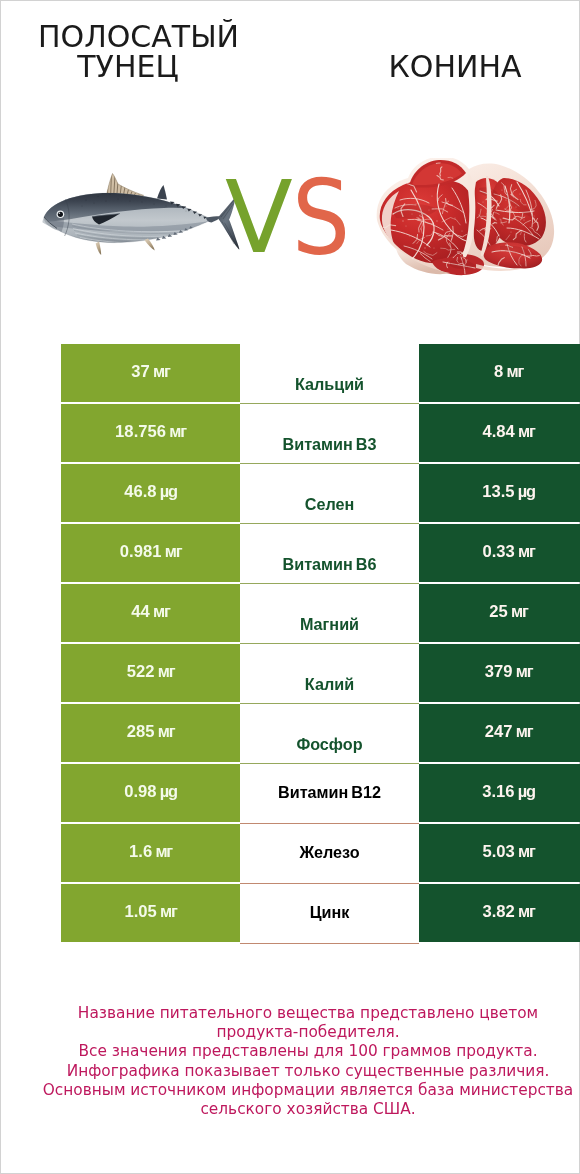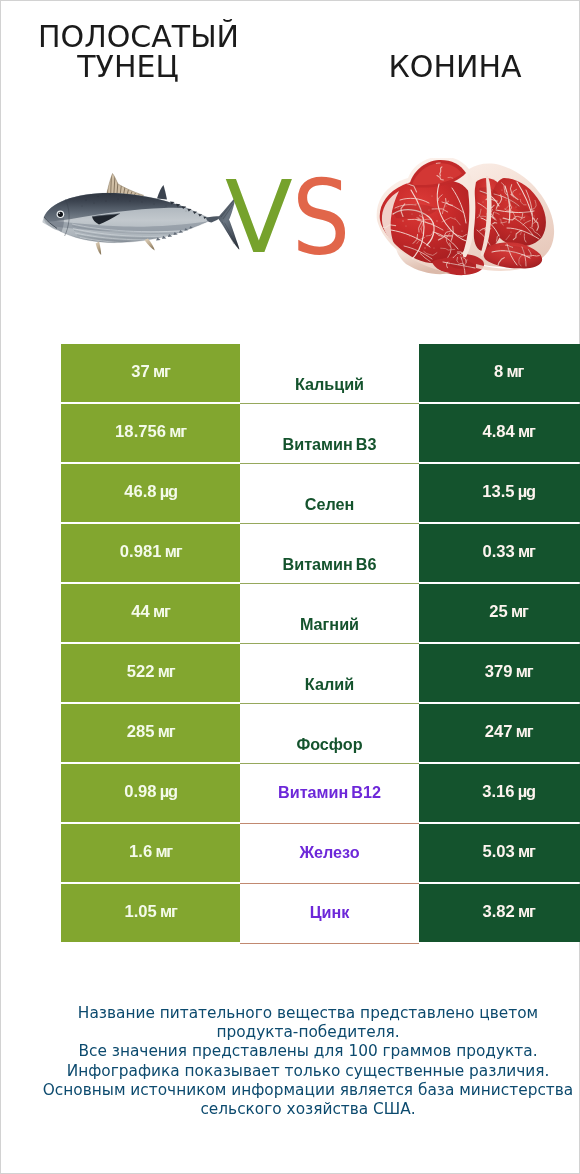--- a/index.html
+++ b/index.html
@@ -34,25 +34,25 @@
   .cell-mid.g { border-color:#96a85c; }
   .cell-mid.o { border-color:#c18970; }
   .cell-right { left:358px; width:179px; background:#14532d; }
   .val { white-space:nowrap; font-family:"Liberation Sans", sans-serif; }
   .val .num  { font-size:16.6px; font-weight:700; letter-spacing:0.05px; }
   .val .unit { font-size:16.4px; font-weight:700; letter-spacing:-1.2px; padding-left:3.2px; }
   .cell-left .val  { color:#f4faea; }
   .cell-right .val { color:#fdf4ef; }
   .lbl { font-family:"Liberation Sans", sans-serif; font-size:16.2px; font-weight:700; letter-spacing:0px; word-spacing:-1.5px; }
   .lbl.g { color:#14532d;margin-top:23px; }
-  .lbl.o { color:#6d28d9; }
+  .lbl.o { color:#000000; }
 
   
   .foot { position:absolute; left:0; top:1004px; width:580px; text-align:center;
-          font-size:15.35px; color:#0c4a6e; line-height:19.2px; font-weight:400;padding-left:36px; }
+          font-size:15.35px; color:#be185d; line-height:19.2px; font-weight:400;padding-left:36px; }
   .foot div { white-space:nowrap; }
 </style>
 </head>
 <body>
 
 <div class="page">
 
   <div class="titles">
     <div class="title title-left">ПОЛОСАТЫЙ ТУНЕЦ</div>
     <div class="title title-right">КОНИНА</div>

